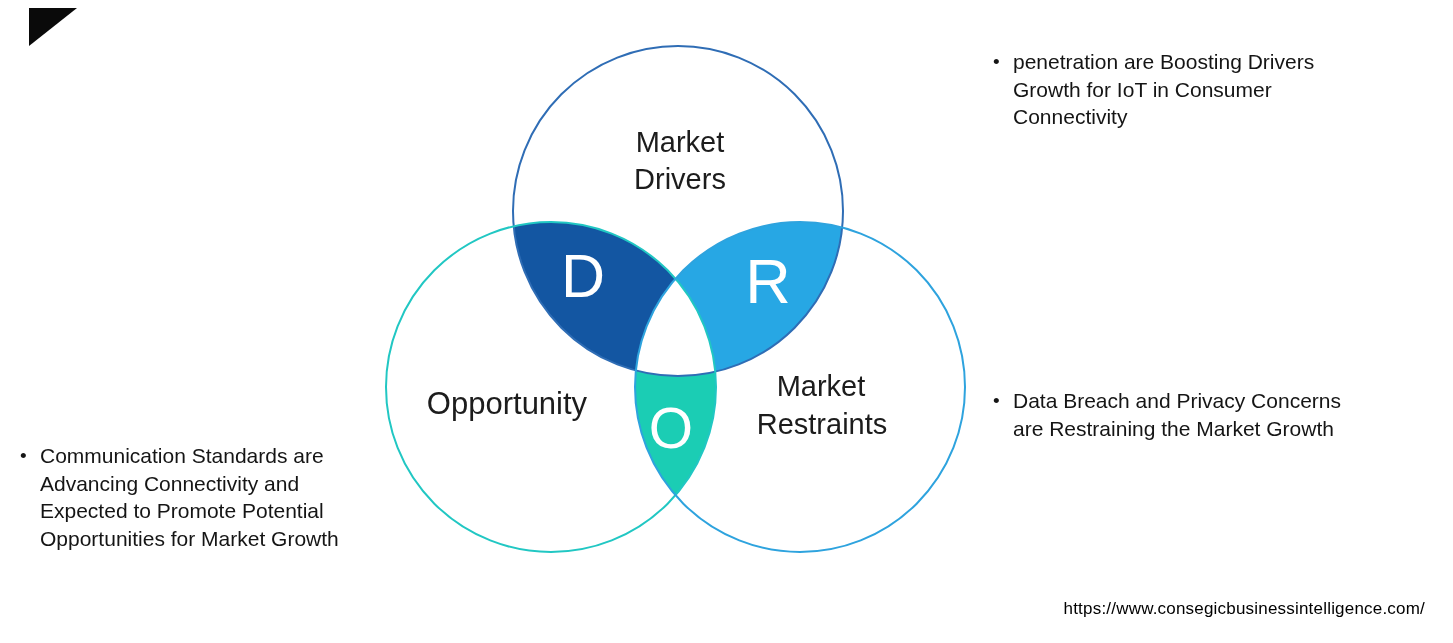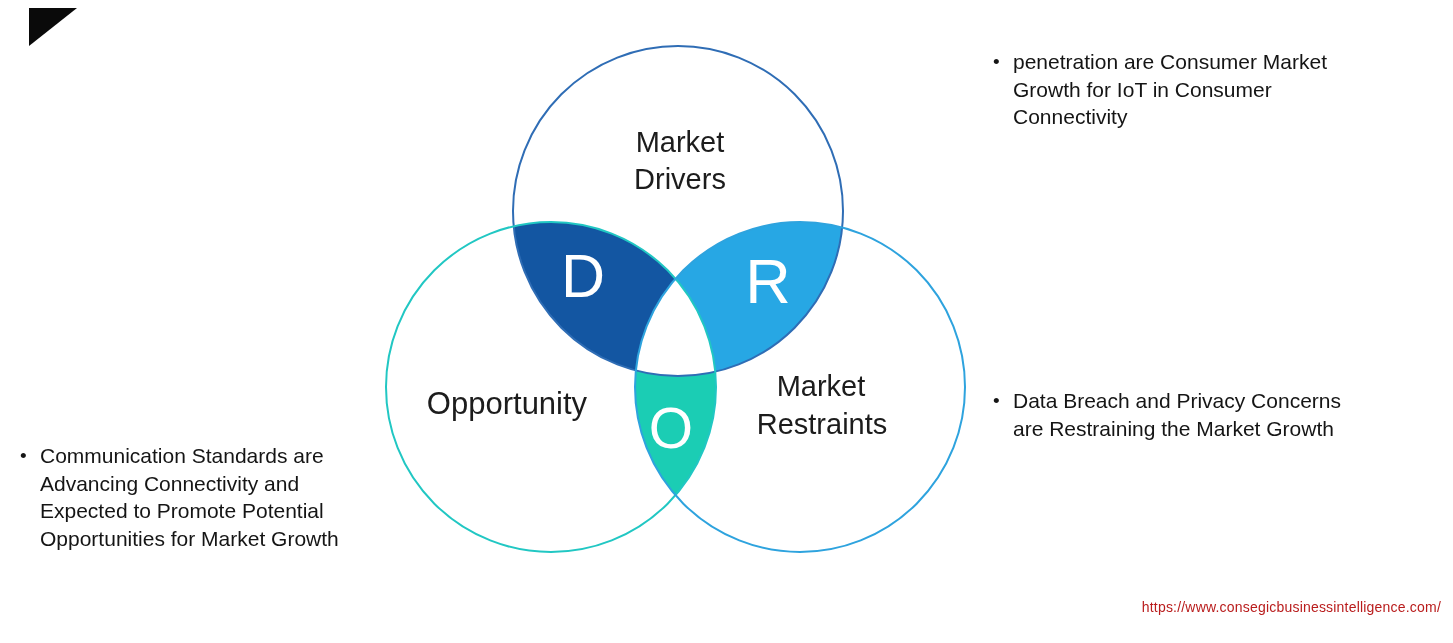--- a/index.html
+++ b/index.html
@@ -42,24 +42,24 @@
   .note .bullet {
     width: 20px;
     flex: 0 0 20px;
     font-size: 19px;
     line-height: 27.5px;
     color: #151515;
   }
   .note-lines { white-space: nowrap; }
   .source-url {
     position: absolute;
-    right: 12px;
+    right: 28px;
     top: 599px;
-    font-size: 14px;
-    color: #b91c1c;
+    font-size: 17px;
+    color: #000000;
     letter-spacing: 0.2px;
   }
 </style>
 </head>
 <body>
 
 <div class="page">
 
   <div class="corner-triangle"></div>
 
@@ -104,21 +104,21 @@
     <text class="circle-label" x="822" y="434" text-anchor="middle">Restraints</text>
 
     <text class="lens-letter" x="583" y="297" text-anchor="middle" font-size="61">D</text>
     <text class="lens-letter" x="768" y="303" text-anchor="middle" font-size="63">R</text>
     <text class="lens-letter" x="671" y="448" text-anchor="middle" font-size="57">O</text>
   </svg>
 
   <div class="note" style="left:993px; top:48px;">
     <span class="bullet">•</span>
     <div class="note-lines">
-      <div class="note-line">penetration are Consumer Market</div>
+      <div class="note-line">penetration are Boosting Drivers</div>
       <div class="note-line">Growth for IoT in Consumer</div>
       <div class="note-line">Connectivity</div>
     </div>
   </div>
 
   <div class="note" style="left:993px; top:387px;">
     <span class="bullet">•</span>
     <div class="note-lines">
       <div class="note-line">Data Breach and Privacy Concerns</div>
       <div class="note-line">are Restraining the Market Growth</div>

